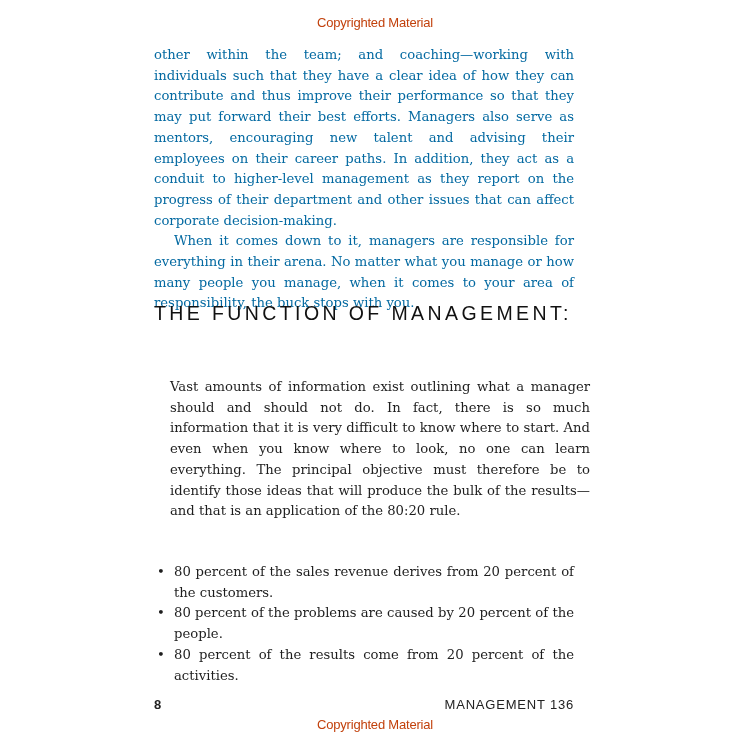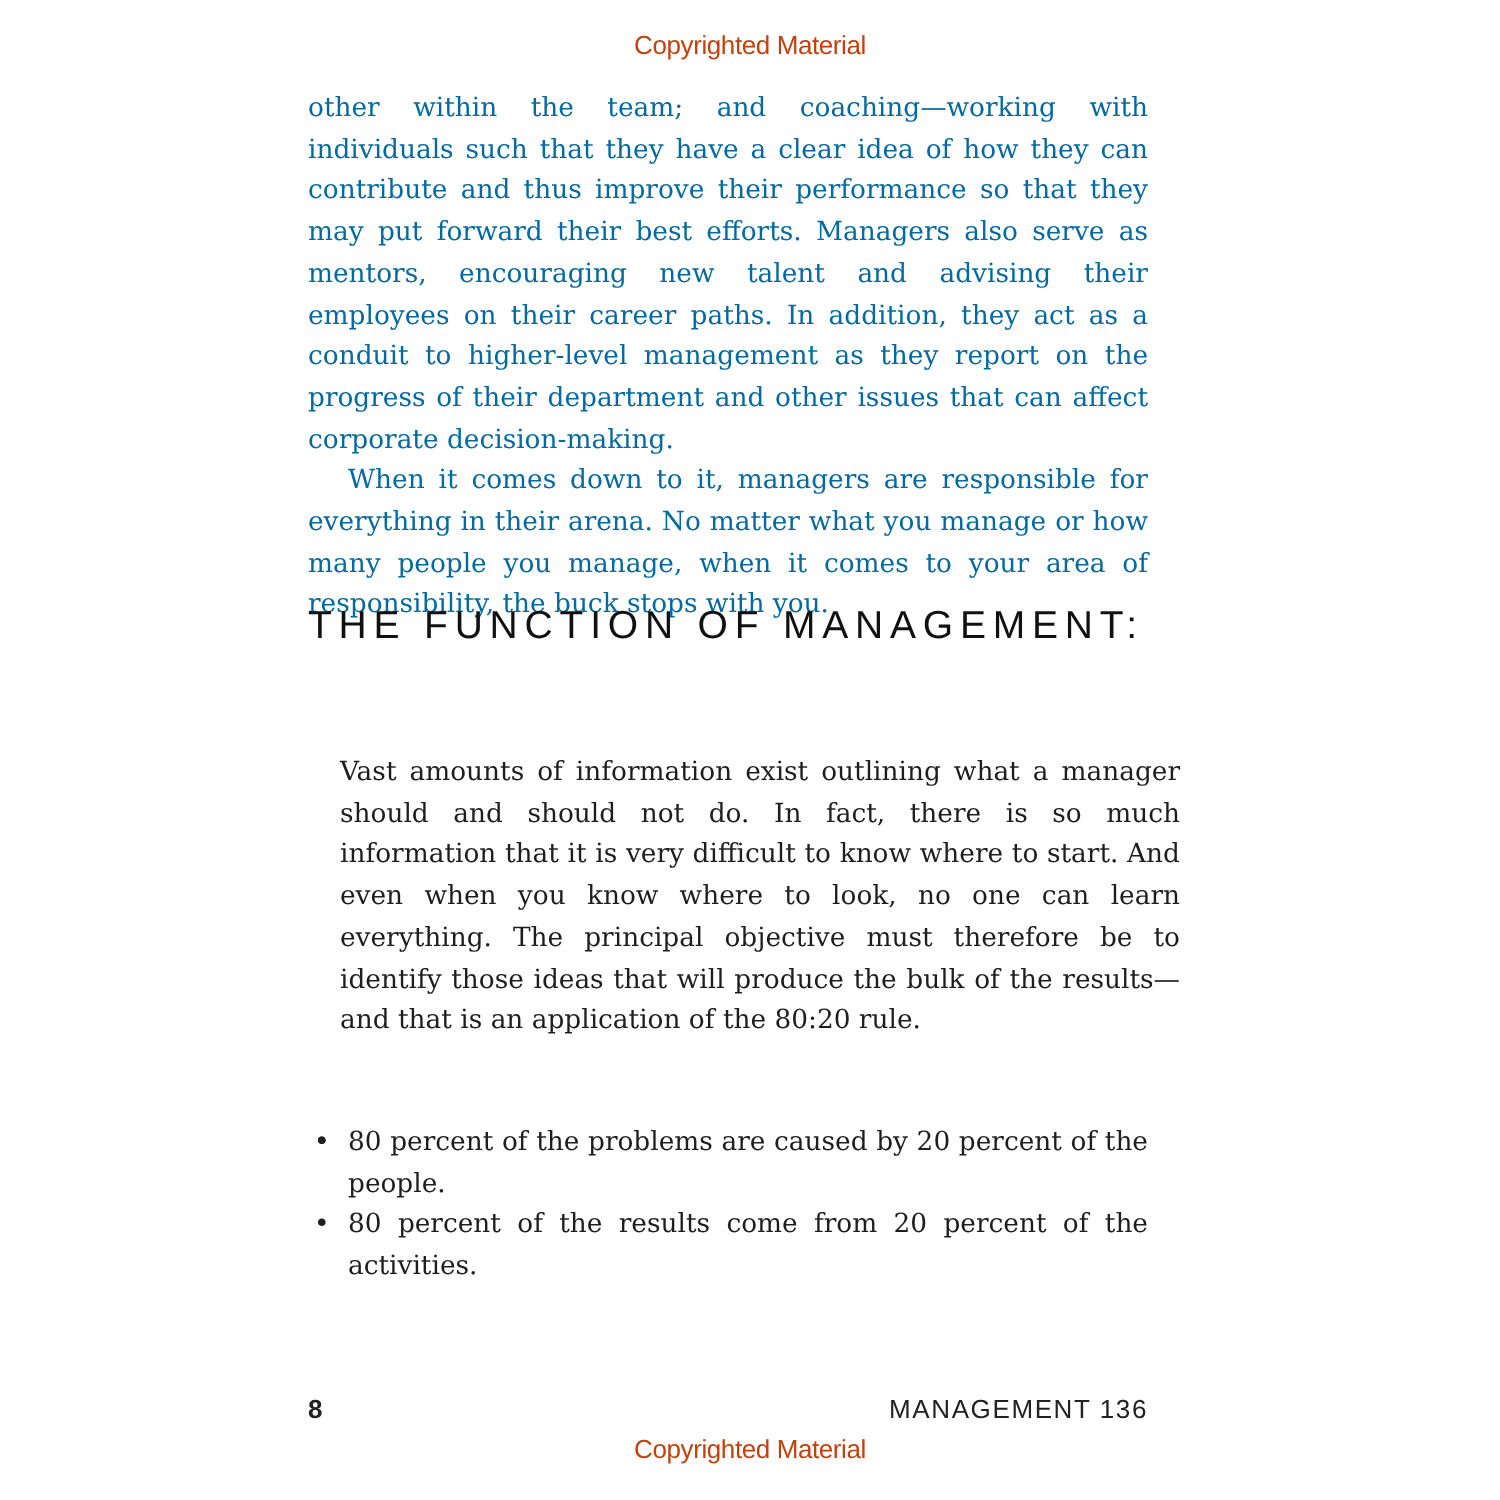--- a/index.html
+++ b/index.html
@@ -48,21 +48,21 @@
 
 <div class="heading">
   <div>THE FUNCTION OF MANAGEMENT:</div>
 </div>
 
 <div class="section2">
   <p class="p">Vast amounts of information exist outlining what a manager should and should not do. In fact, there is so much information that it is very difficult to know where to start. And even when you know where to look, no one can learn everything. The principal objective must therefore be to identify those ideas that will produce the bulk of the results—and that is an application of the 80:20 rule.</p>
 </div>
 
 <ul class="bullets">
-  <li><span class="dot">•</span></li>
+  <li><span class="dot">•</span><span>80 percent of the sales revenue derives from 20 percent of the customers.</span></li>
   <li><span class="dot">•</span><span>80 percent of the problems are caused by 20 percent of the people.</span></li>
   <li><span class="dot">•</span><span>80 percent of the results come from 20 percent of the activities.</span></li>
 </ul>
 
 <div class="footer">
   <span class="num">8</span>
   <span class="title">MANAGEMENT 136</span>
 </div>
 
 <div class="watermark wm-bottom">Copyrighted Material</div>

